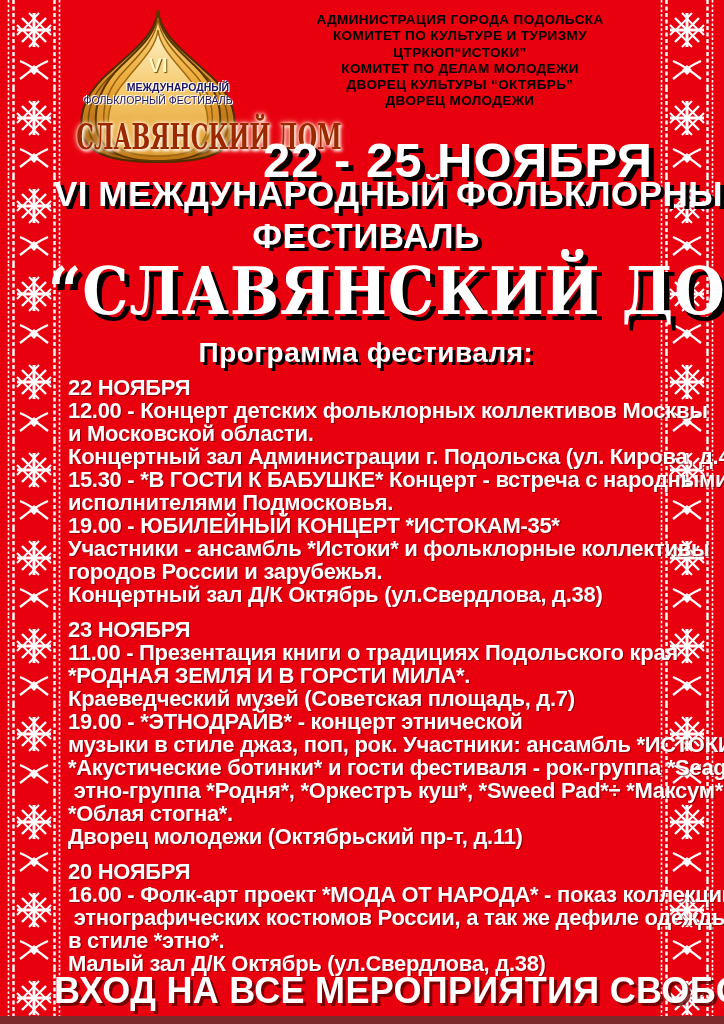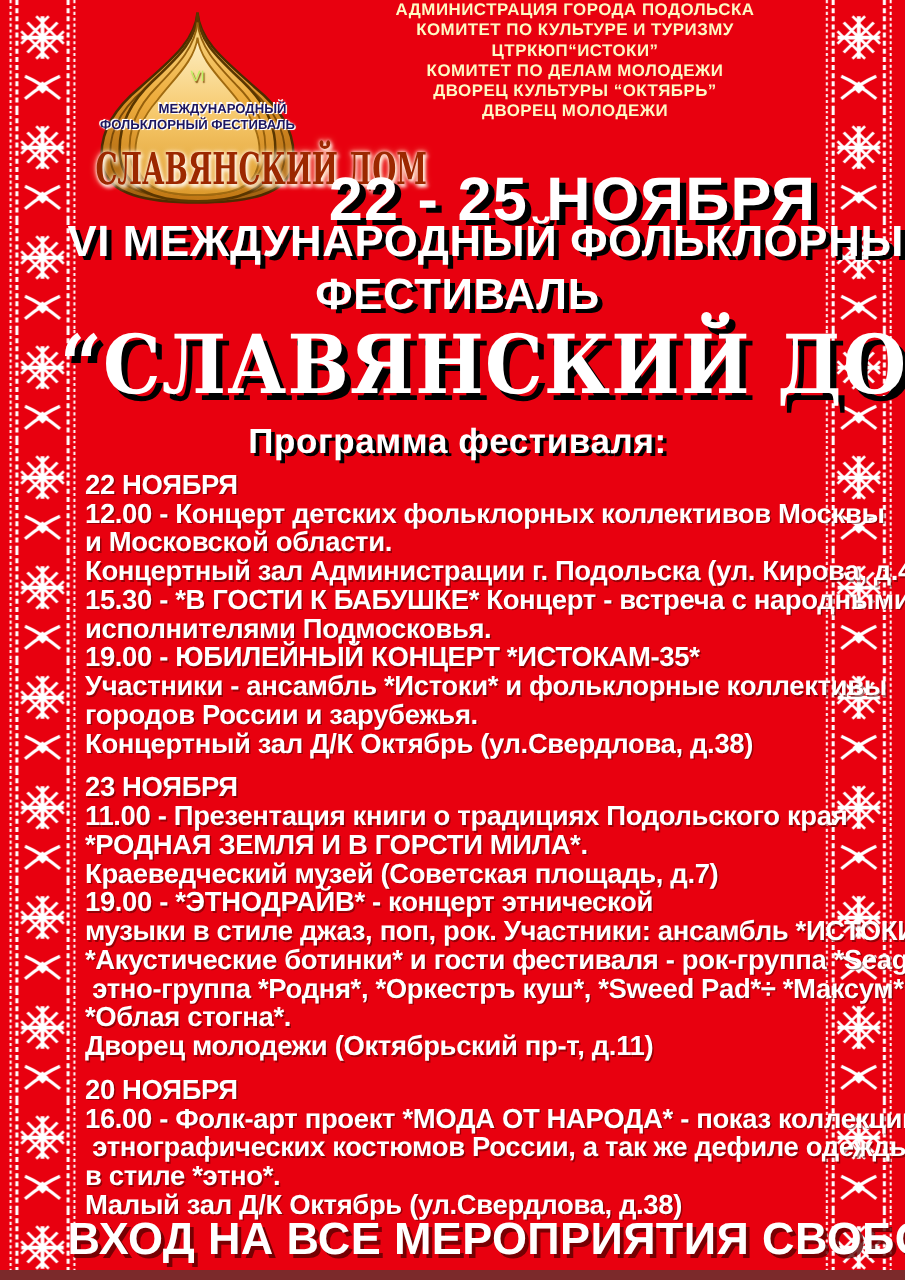--- a/index.html
+++ b/index.html
@@ -13,37 +13,37 @@
     margin:0 auto;
   }
   
   .border-strip{position:absolute;top:0;height:1016px;width:56px;}
   .border-left{left:6px;}
   .border-right{right:9px;}
   
   .logo{position:absolute;left:58px;top:4px;width:204px;height:166px;}
   .logo svg{position:absolute;left:0;top:0;}
   .logo-text{position:absolute;left:0;width:200px;text-align:center;}
-  .logo-vi{top:50px;font-size:12px;font-weight:normal;color:#bef264;text-shadow:1px 1px 1px #7a4a00;}
+  .logo-vi{top:50px;font-size:20px;font-weight:bold;color:#fef9c3;text-shadow:1px 1px 1px #7a4a00;}
   .logo-sub1{top:77px;font-size:10.5px;font-weight:bold;color:#1c1660;
              text-shadow:0 0 2px #ffffff,1px 1px 0 #ffffff,-1px -1px 0 #ffffff;padding-left:20px;}
-  .logo-sub2{top:90px;font-size:10.5px;font-weight:bold;color:#1c1660;
+  .logo-sub2{top:90px;font-size:10.5px;font-weight:normal;color:#1c1660;
              text-shadow:0 0 2px #ffffff,1px 1px 0 #ffffff,-1px -1px 0 #ffffff;}
   .logo-name{
     top:112px;width:204px;
     font-family:"DejaVu Serif",serif;font-weight:bold;
     font-size:27px;color:#9c2800;white-space:nowrap;
     transform:scale(0.82,1.3);transform-origin:50% 0;
     text-shadow:0 0 3px #ffffff,0 0 6px #ffd9a0,2px 2px 3px #ffffff;
   }
   
   .orgs{
-    position:absolute;left:262px;right:66px;top:0;
+    position:absolute;left:262px;right:66px;top:12px;
     font-size:13.5px;font-weight:bold;line-height:16.3px;
-    letter-spacing:.4px;text-align:center;white-space:pre;color:#fef9c3;
+    letter-spacing:.4px;text-align:center;white-space:pre;color:#000000;
   }
   
   .dates{
     position:absolute;left:244px;right:52px;top:100px;
     font-size:49px;font-weight:800;letter-spacing:1px;
     text-align:center;color:#fff;white-space:nowrap;
     text-shadow:5px 4px 0 #000;
     margin-top:32px;
   }
   .title1,.title2{

